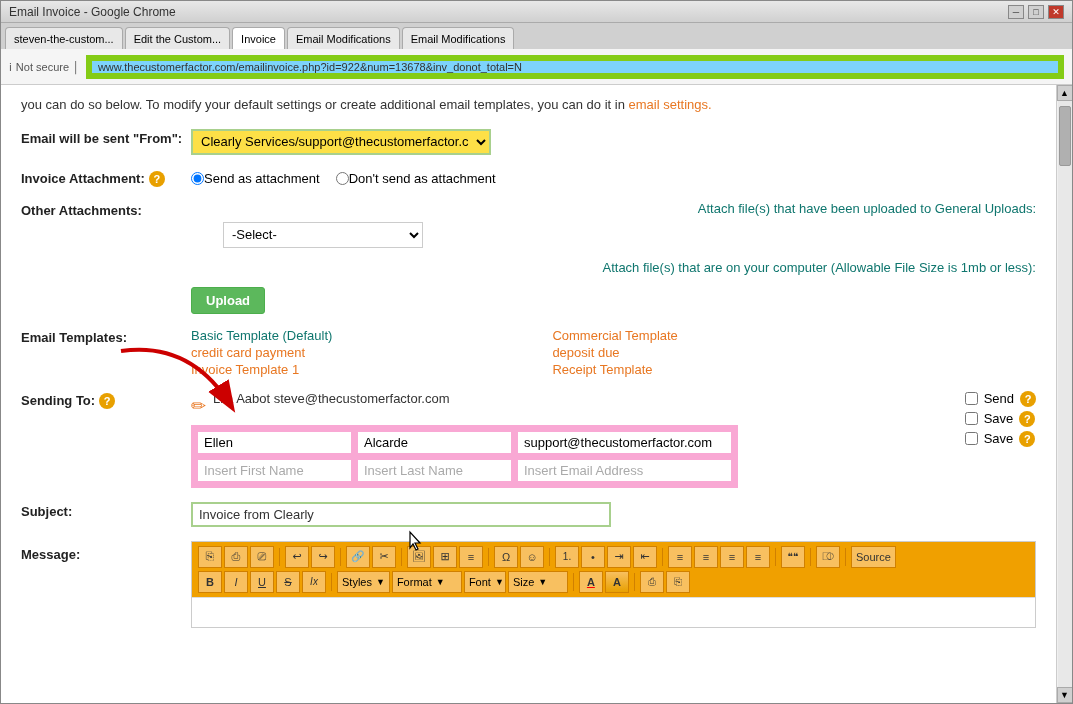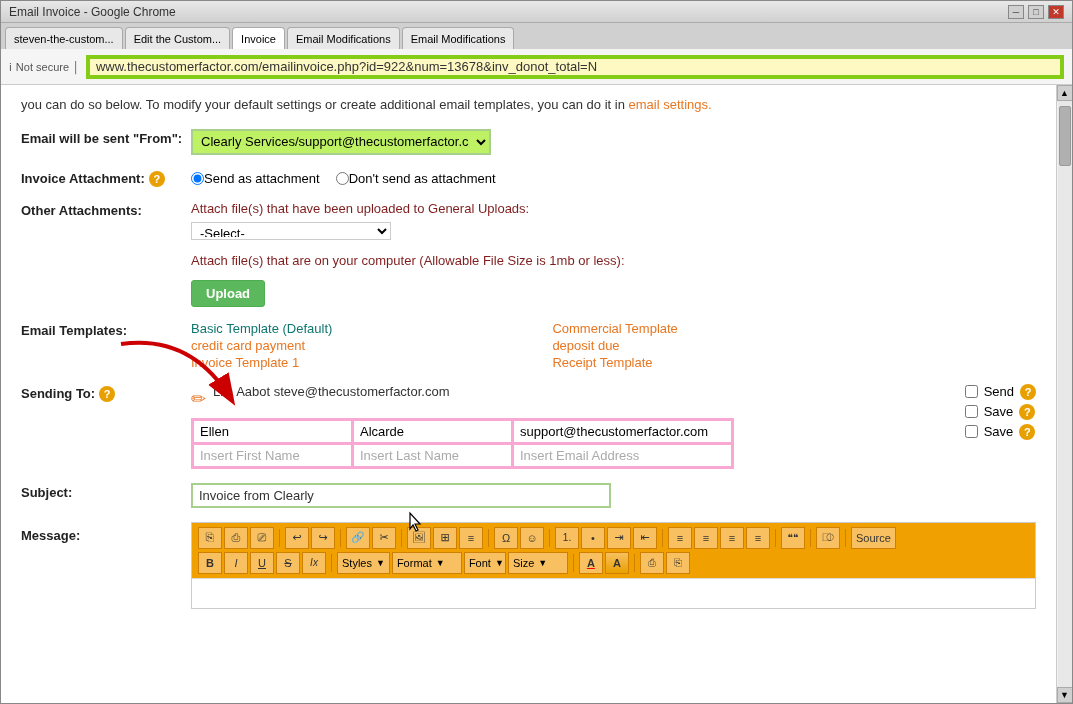--- a/index.html
+++ b/index.html
@@ -95,24 +95,24 @@
       display: flex;
       align-items: center;
       gap: 4px;
       font-size: 11px;
       color: #555;
       white-space: nowrap;
     }
     .url-input {
       flex: 1;
       height: 24px;
-      border: 4px solid #84cc16;
+      border: 6px solid #84cc16;
       padding: 0 6px;
-      font-size: 13px;
-      background: #fef9c3;
+      font-size: 11px;
+      background: #7dd3fc;
       color: #333;
     }
 
     
     .page-area {
       display: flex;
       flex: 1;
       overflow: hidden;
       background: white;
     }
@@ -209,21 +209,21 @@
       display: inline-flex;
       align-items: center;
       justify-content: center;
       cursor: pointer;
     }
 
     
     .from-select {
       padding: 2px 4px;
       border: 2px solid #a8d08d;
-      background: #bef264;
+      background: #fde047;
       font-size: 13px;
       height: 26px;
       min-width: 280px;
     }
 
     
     .radio-group {
       display: flex;
       align-items: center;
       gap: 16px;
@@ -235,27 +235,29 @@
       font-size: 13px;
       cursor: pointer;
     }
 
     
     .attach-select {
       padding: 2px 4px;
       border: 1px solid #ccc;
       background: white;
       font-size: 13px;
-      height: 18px;
+      height: 26px;
       min-width: 200px;
+      margin-left: 32px;
     }
     .attach-label {
       font-size: 13px;
-      color: #7f1d1d;
+      color: #0f766e;
       margin-bottom: 6px;
+      text-align: right;
     }
     .upload-btn {
       background: #5cb85c;
       color: white;
       border: 1px solid #4cae4c;
       padding: 5px 14px;
       font-size: 13px;
       cursor: pointer;
       border-radius: 3px;
       font-weight: bold;
@@ -292,21 +294,21 @@
       color: #e87722;
       font-size: 18px;
       cursor: pointer;
       margin-top: 2px;
     }
     .recipient-table {
       border-collapse: collapse;
       width: auto;
     }
     .recipient-table td {
-      border: 3px solid #f9a8d4;
+      border: 7px solid #f9a8d4;
       padding: 3px 6px;
       font-size: 13px;
     }
     .recipient-table .input-cell {
       background: white;
     }
     .recipient-table .placeholder-cell {
       color: #aaa;
       font-style: normal;
       background: white;

